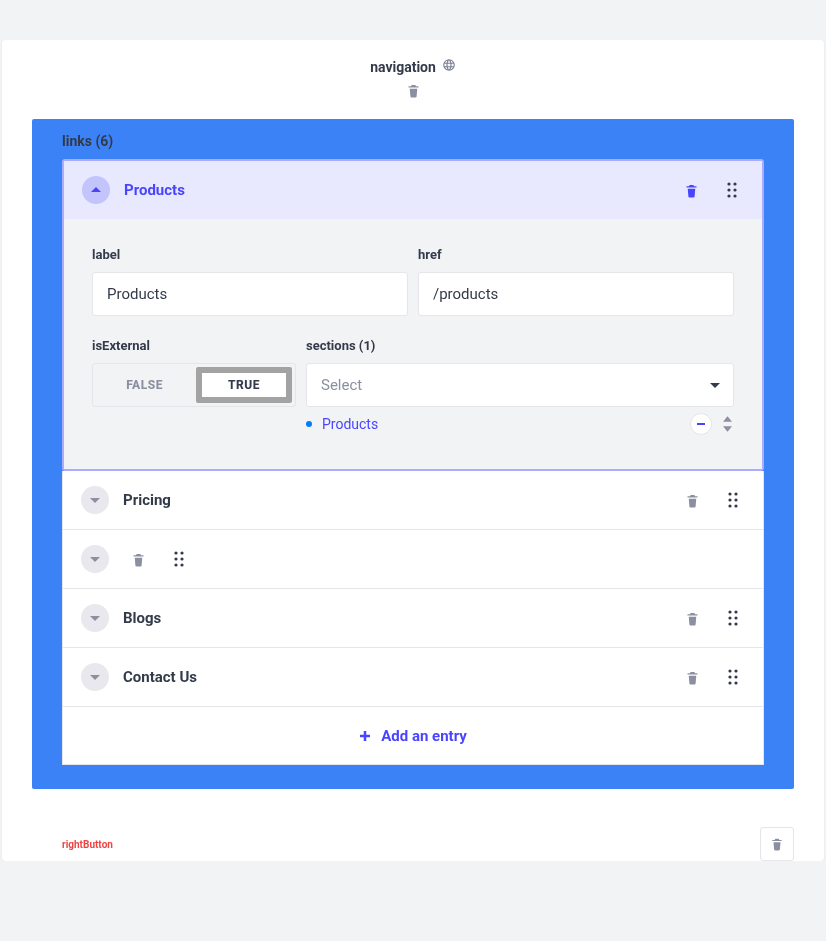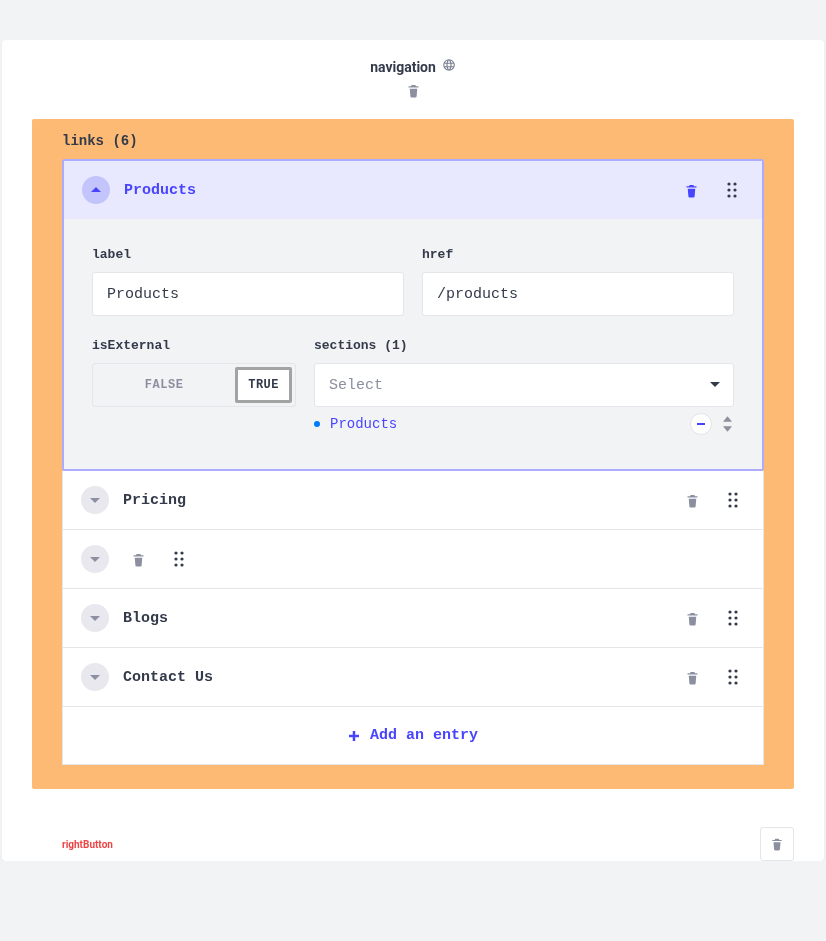--- a/index.html
+++ b/index.html
@@ -37,25 +37,24 @@
   .globe-icon svg { width:14px; height:14px; fill:#7b8093; }
   .trash-btn {
     width: 30px; height: 30px;
     display: flex; align-items: center; justify-content: center;
     cursor: pointer;
   }
   .trash-btn svg { width:15px; height:15px; fill:#8b8fa0; }
   .trash-btn.accent svg { fill:#4945ff; }
 
   .repeatable-block {
-    background: #fdba74;
+    background: #3b82f6;
     margin: 0 30px 24px 30px;
     border-radius: 2px;
     padding: 14px 0 0 0;
-    font-family: Liberation Mono, monospace;
   }
   .repeatable-title {
     font-weight: 700;
     font-size: 14px;
     color: #333a4a;
     padding: 0 0 10px 30px;
   }
   .items {
     padding: 0 30px 24px 30px;
   }
@@ -100,21 +99,21 @@
     width: 24px; height: 24px;
     display:flex; align-items:center; justify-content:center;
     cursor: grab;
     flex-shrink: 0;
   }
   .drag-handle svg { width:12px; height:16px; fill:#333a4a; }
   .item-body {
     background: #f2f3f5;
     padding: 28px 28px 34px 28px;
   }
-  .row { display:flex; gap:18px; margin-bottom: 22px; }
+  .row { display:flex; gap:10px; margin-bottom: 22px; }
   .field { flex:1; }
   .field-label {
     font-weight: 700;
     font-size: 13px;
     color: #333a4a;
     margin-bottom: 10px;
     display:block;
   }
   .text-input {
     width: 100%;
@@ -140,25 +139,25 @@
     display:flex; align-items:center; justify-content:center;
     font-weight: 800;
     font-size: 12px;
     letter-spacing: 0.5px;
     color: #8b8fa0;
     cursor: pointer;
   }
   .bool-opt.true {
     background: #ffffff;
     color: #333a4a;
-    border: 3px solid #a3a3a3;
+    border: 6px solid #a3a3a3;
     margin: 3px 3px 3px 0;
     border-radius: 2px;
     flex: 0 0 auto;
-    padding: 0 10px;
+    padding: 0 26px;
   }
   .bool-opt.false { flex:1; }
 
   .select-wrap {
     position: relative;
     height: 44px;
   }
   .select-wrap select {
     width: 100%; height:100%;
     border: 1px solid #e5e5ea;

